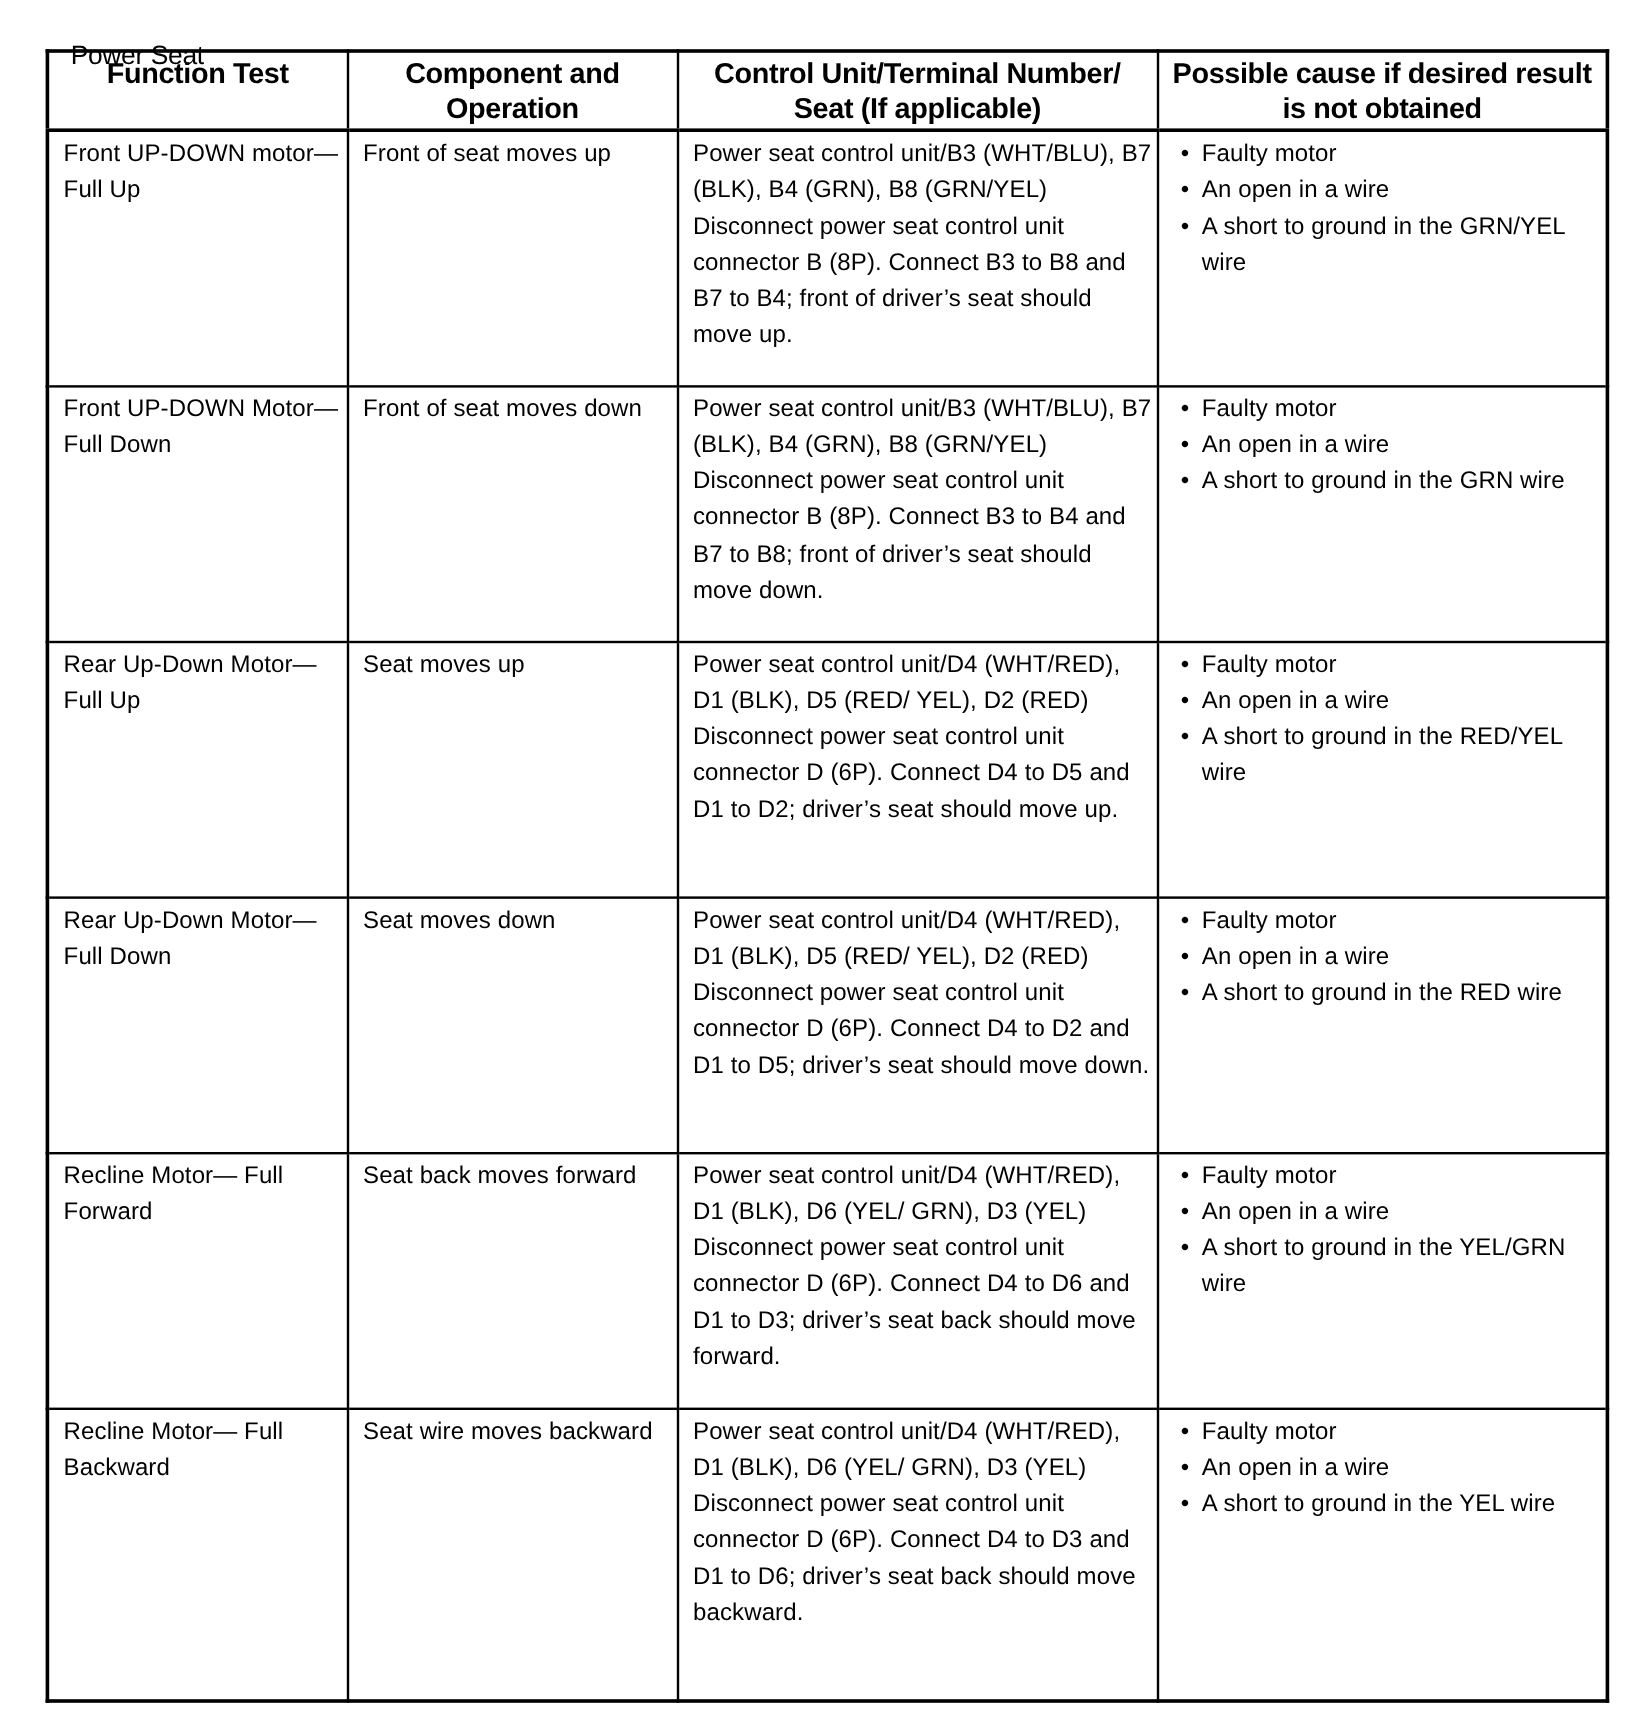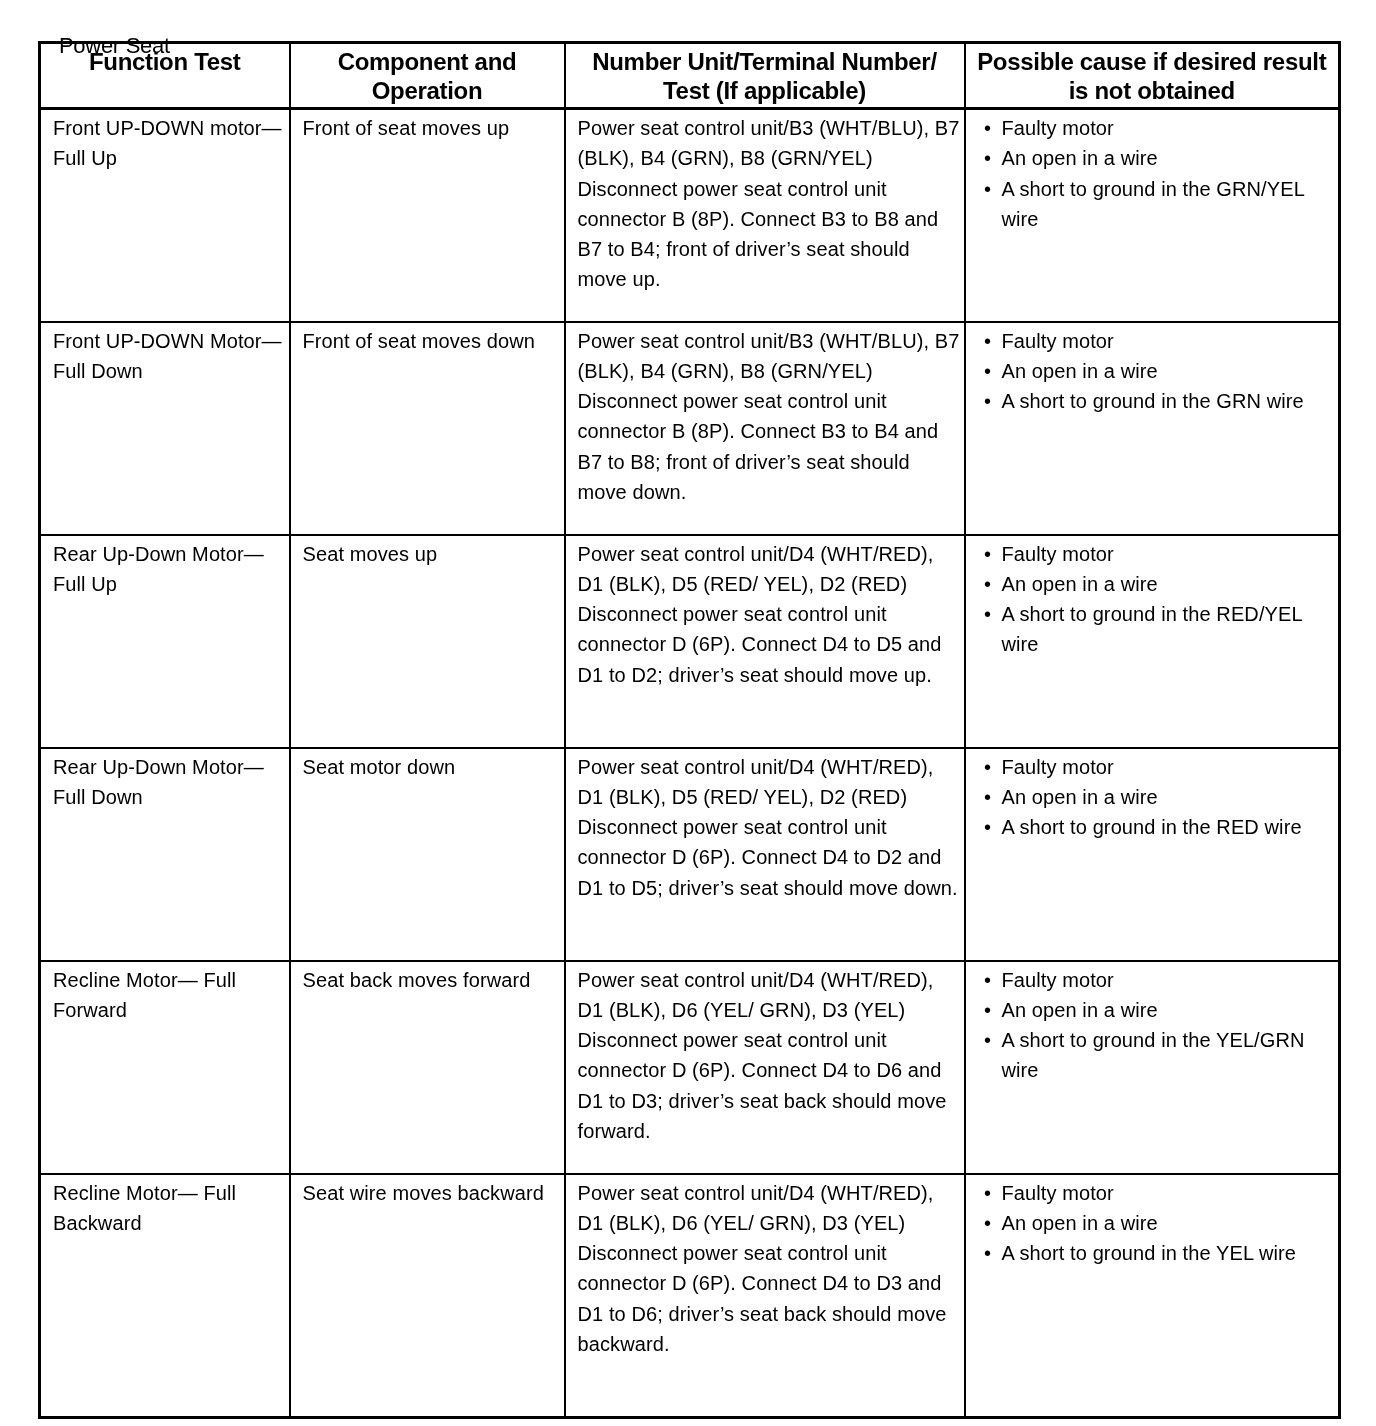--- a/index.html
+++ b/index.html
@@ -90,21 +90,21 @@
   <colgroup>
     <col class="c1">
       <col class="c2">
       <col class="c3">
       <col class="c4">
   </colgroup>
   <thead>
     <tr class="head-row">
       <th>Function Test</th>
       <th>Component and Operation</th>
-      <th>Number Unit/Terminal Number/ Test (If applicable)</th>
+      <th>Control Unit/Terminal Number/ Seat (If applicable)</th>
       <th>Possible cause if desired result is not obtained</th>
     </tr>
   </thead>
   <tbody id="table-body">
   <tr class="body-row">
     <td>
       <span class="cell-text">Front UP-DOWN motor—Full Up</span>
     </td>
     <td>
       <span class="cell-text">Front of seat moves up</span>
@@ -160,21 +160,21 @@
             <li><span class="bullet">•</span><span>A short to ground in the RED/YEL wire</span></li>
           </ul>
     </td>
   </tr>
 
   <tr class="body-row">
     <td>
       <span class="cell-text">Rear Up-Down Motor—Full Down</span>
     </td>
     <td>
-      <span class="cell-text">Seat motor down</span>
+      <span class="cell-text">Seat moves down</span>
     </td>
     <td>
       <span class="cell-text">Power seat control unit/D4 (WHT/RED), D1 (BLK), D5 (RED/ YEL), D2 (RED)</span>
       <span class="cell-text">Disconnect power seat control unit connector D (6P). Connect D4 to D2 and D1 to D5; driver’s seat should move down.</span>
     </td>
     <td>
       <ul class="causes">
             <li><span class="bullet">•</span><span>Faulty motor</span></li>
             <li><span class="bullet">•</span><span>An open in a wire</span></li>
             <li><span class="bullet">•</span><span>A short to ground in the RED wire</span></li>

